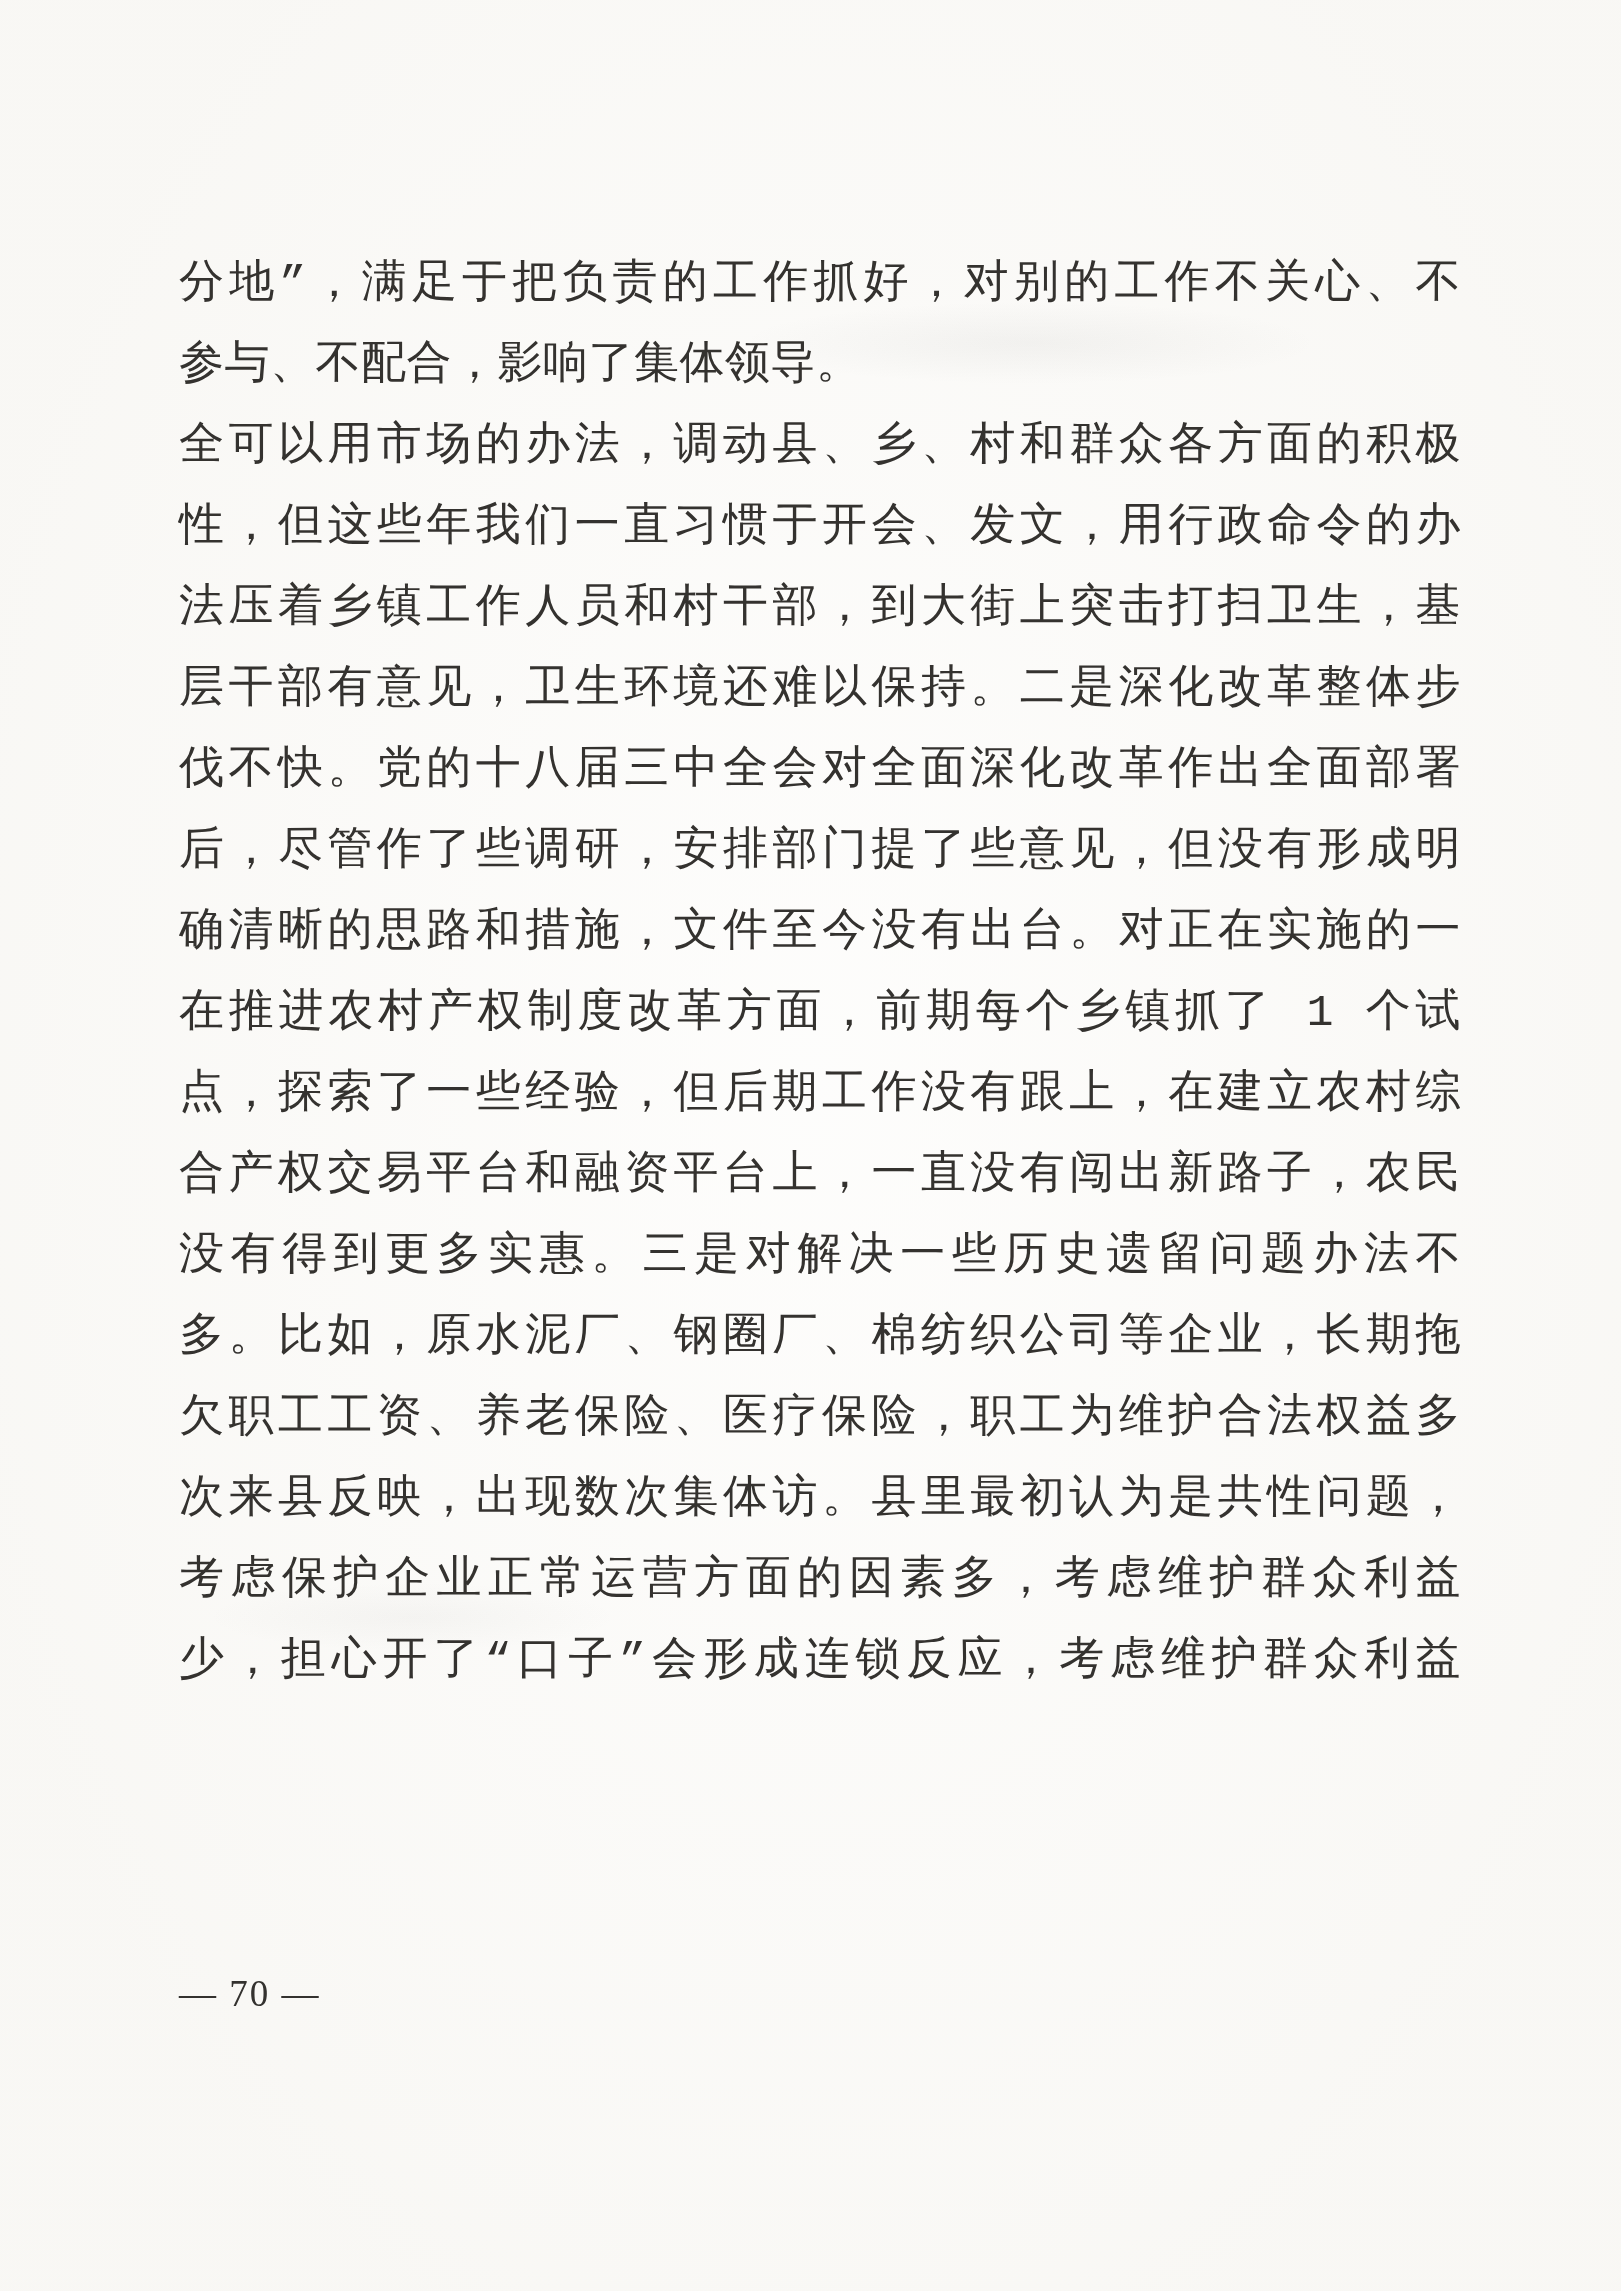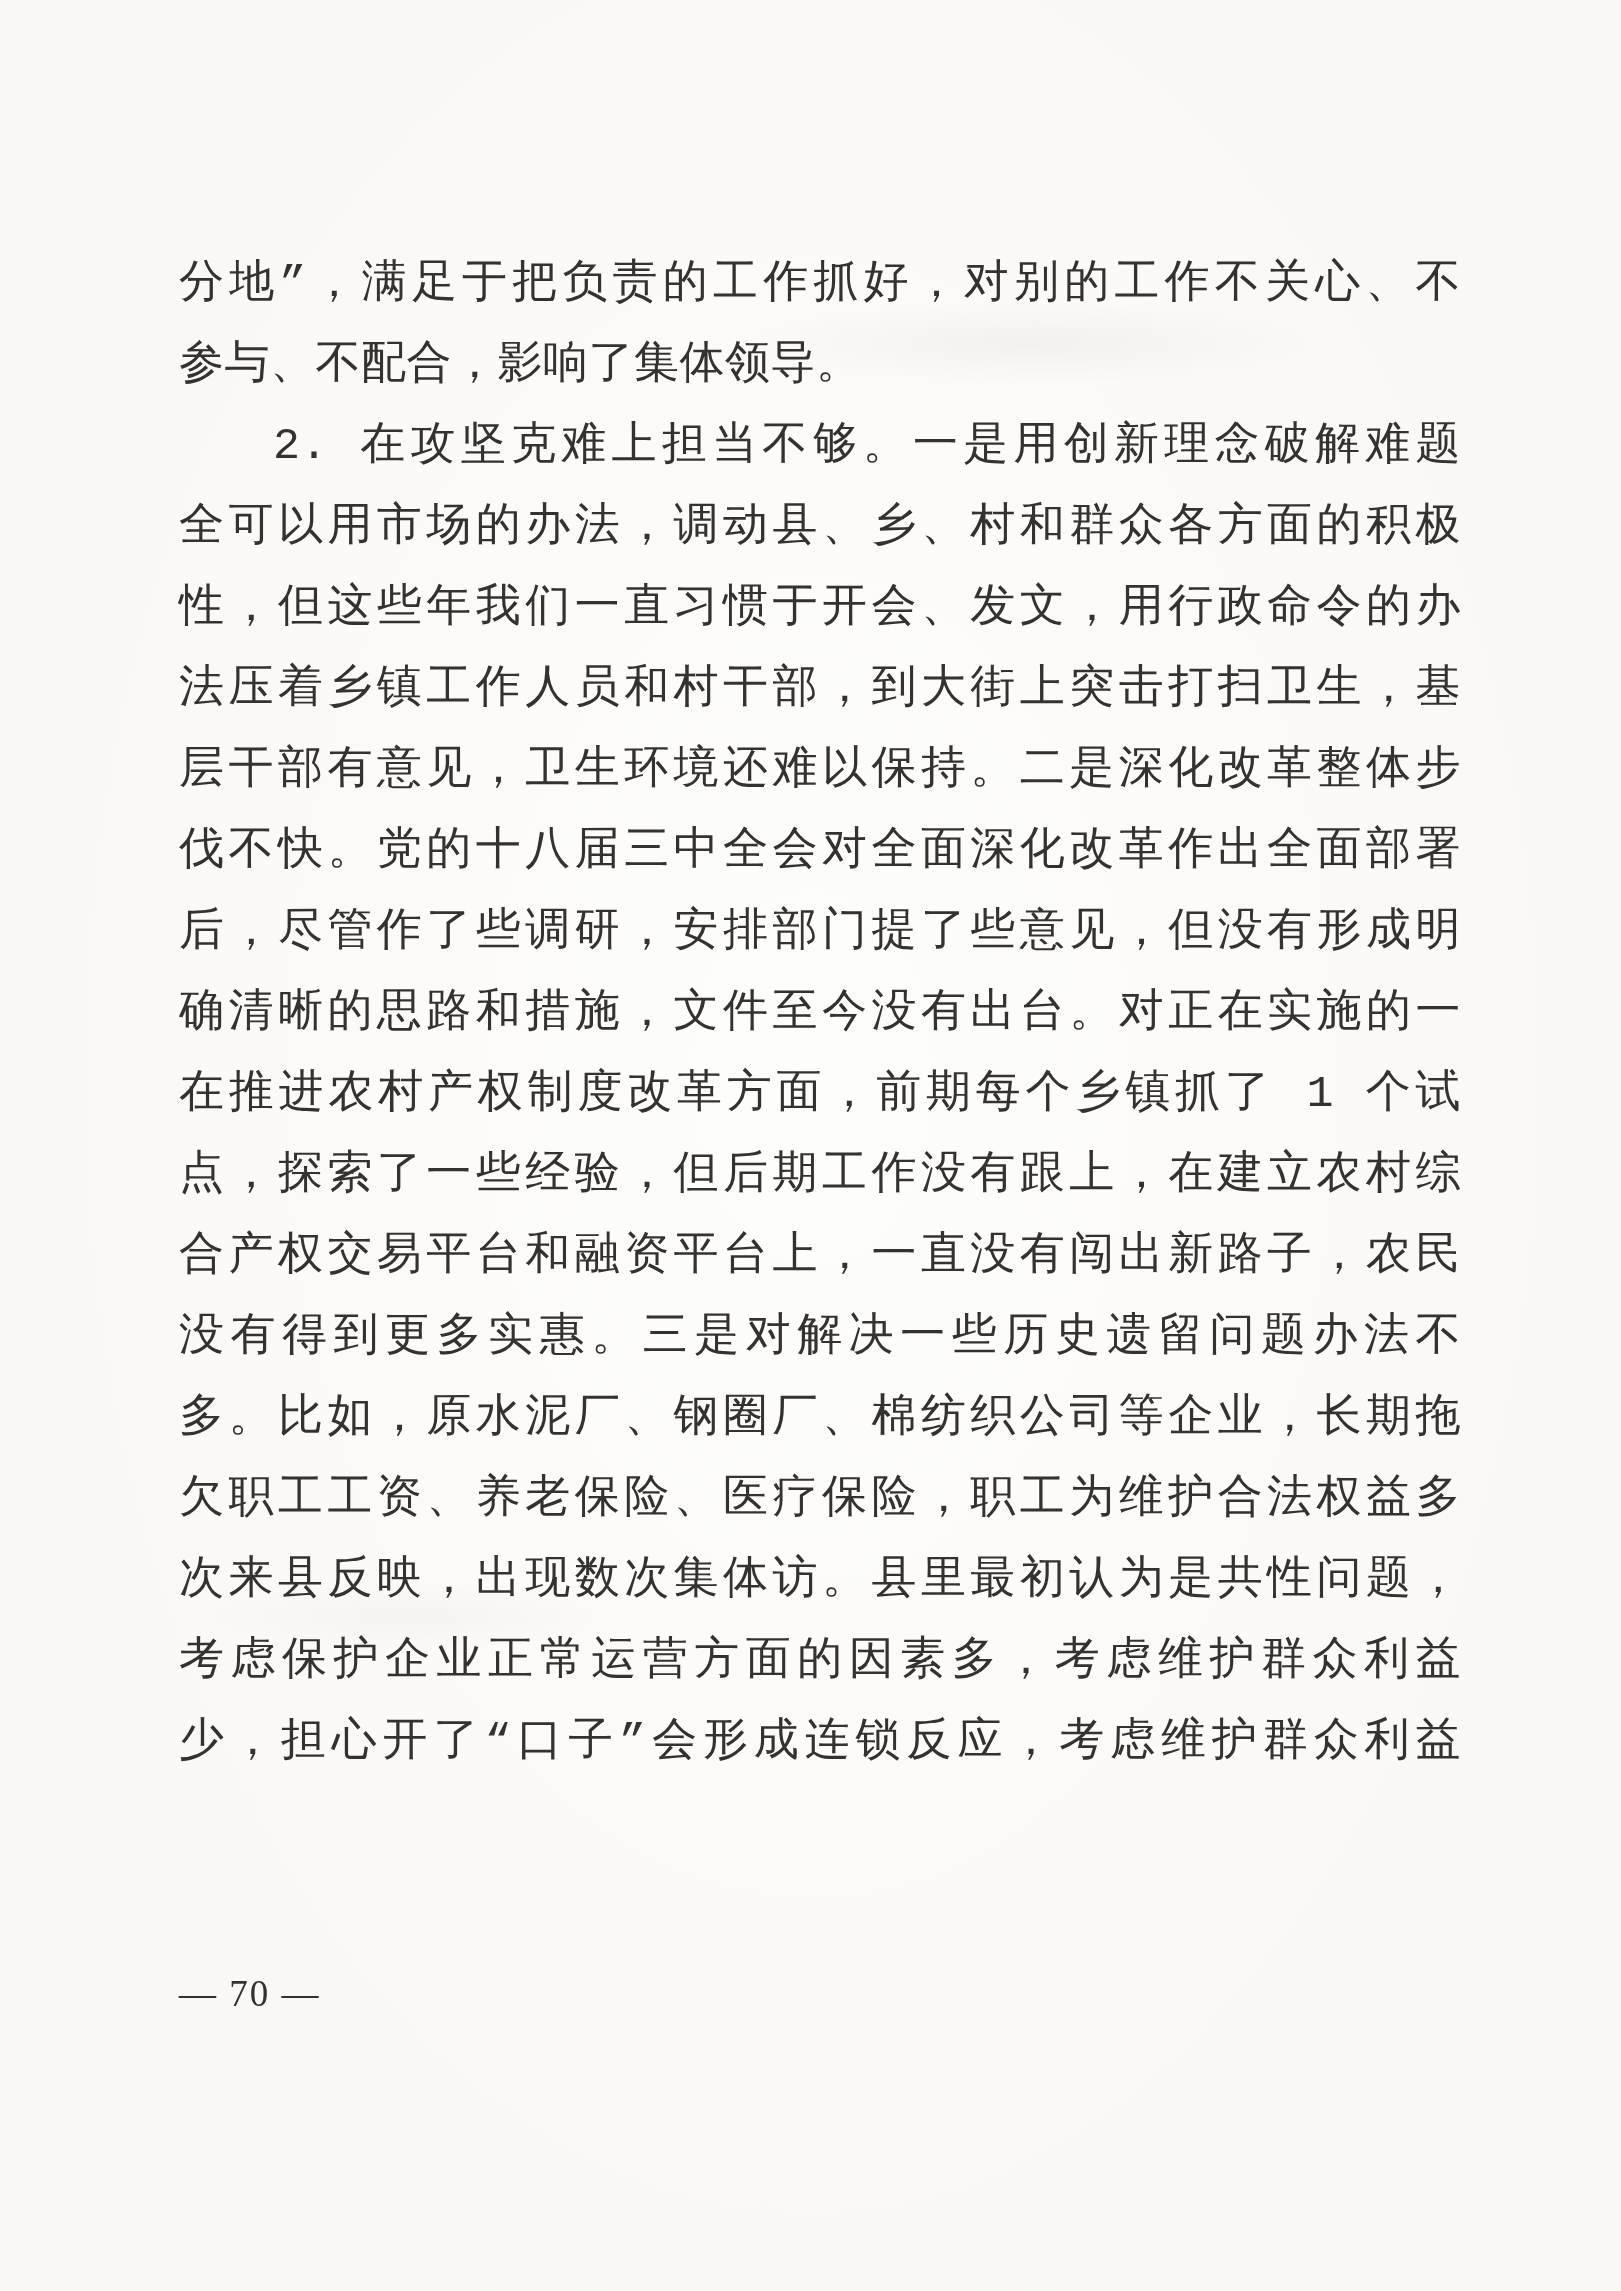--- a/index.html
+++ b/index.html
@@ -58,21 +58,20 @@
     letter-spacing: 2px;
   }
 </style>
 </head>
 <body>
 
 <div class="page">
   <div class="text-block">
     <div class="line">分地”，满足于把负责的工作抓好，对别的工作不关心、不</div>
     <div class="line short">参与、不配合，影响了集体领导。</div>
-    <div class="line indent">2. 在攻坚克难上担当不够。一是用创新理念破解难题</div>
     <div class="line">全可以用市场的办法，调动县、乡、村和群众各方面的积极</div>
     <div class="line">性，但这些年我们一直习惯于开会、发文，用行政命令的办</div>
     <div class="line">法压着乡镇工作人员和村干部，到大街上突击打扫卫生，基</div>
     <div class="line">层干部有意见，卫生环境还难以保持。二是深化改革整体步</div>
     <div class="line">伐不快。党的十八届三中全会对全面深化改革作出全面部署</div>
     <div class="line">后，尽管作了些调研，安排部门提了些意见，但没有形成明</div>
     <div class="line">确清晰的思路和措施，文件至今没有出台。对正在实施的一</div>
     <div class="line">在推进农村产权制度改革方面，前期每个乡镇抓了 1 个试</div>
     <div class="line">点，探索了一些经验，但后期工作没有跟上，在建立农村综</div>
     <div class="line">合产权交易平台和融资平台上，一直没有闯出新路子，农民</div>

